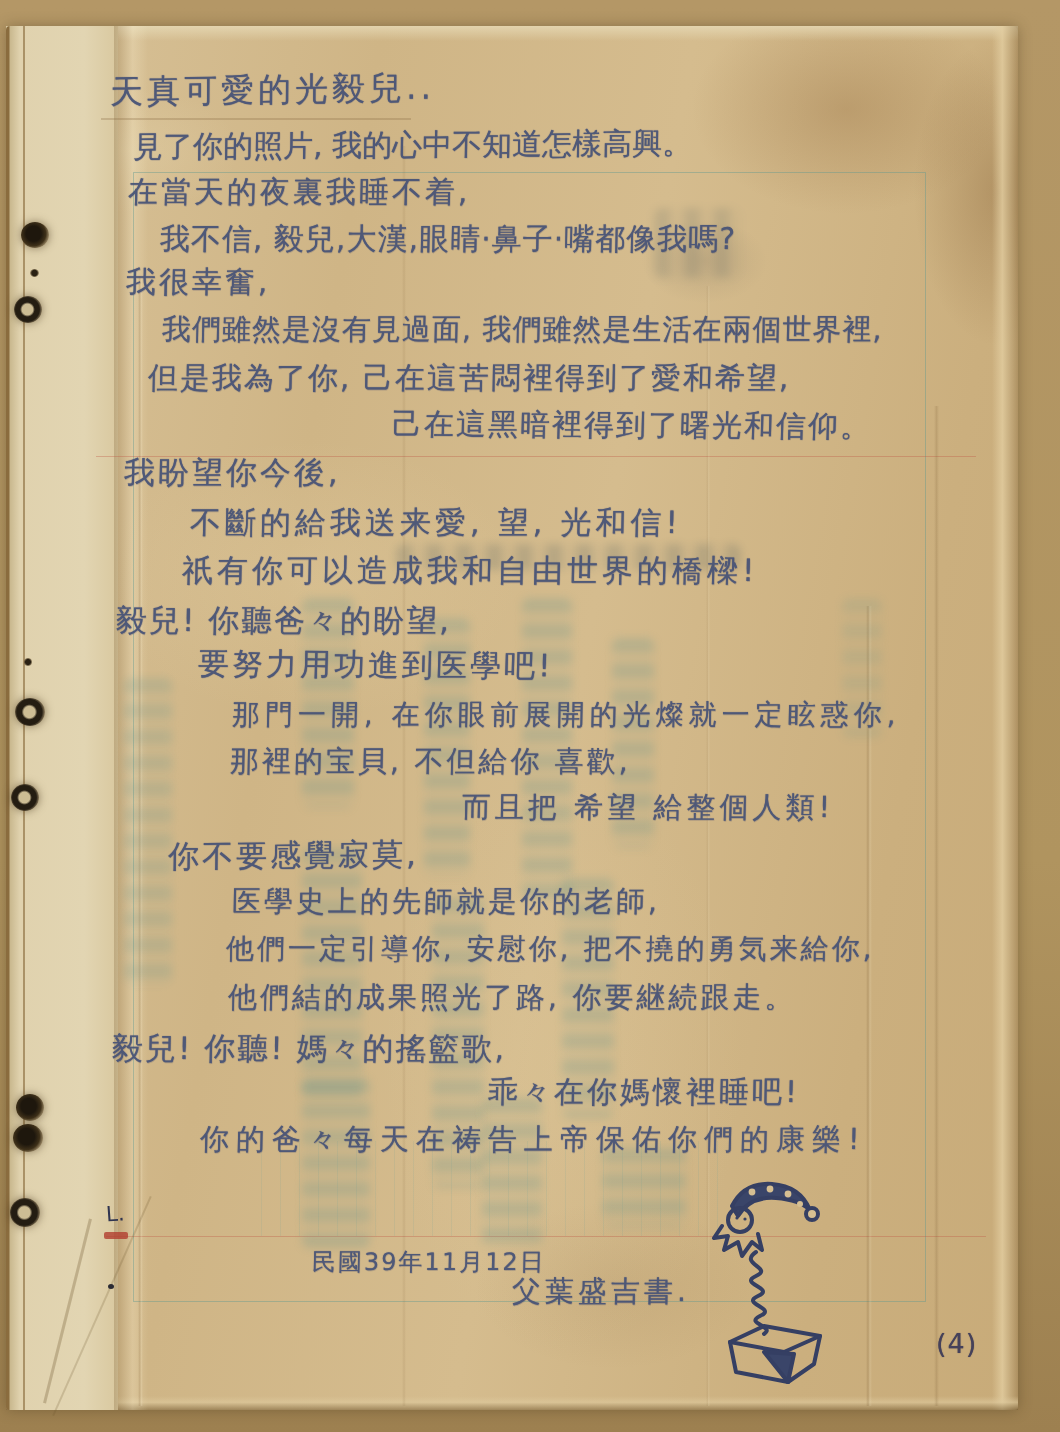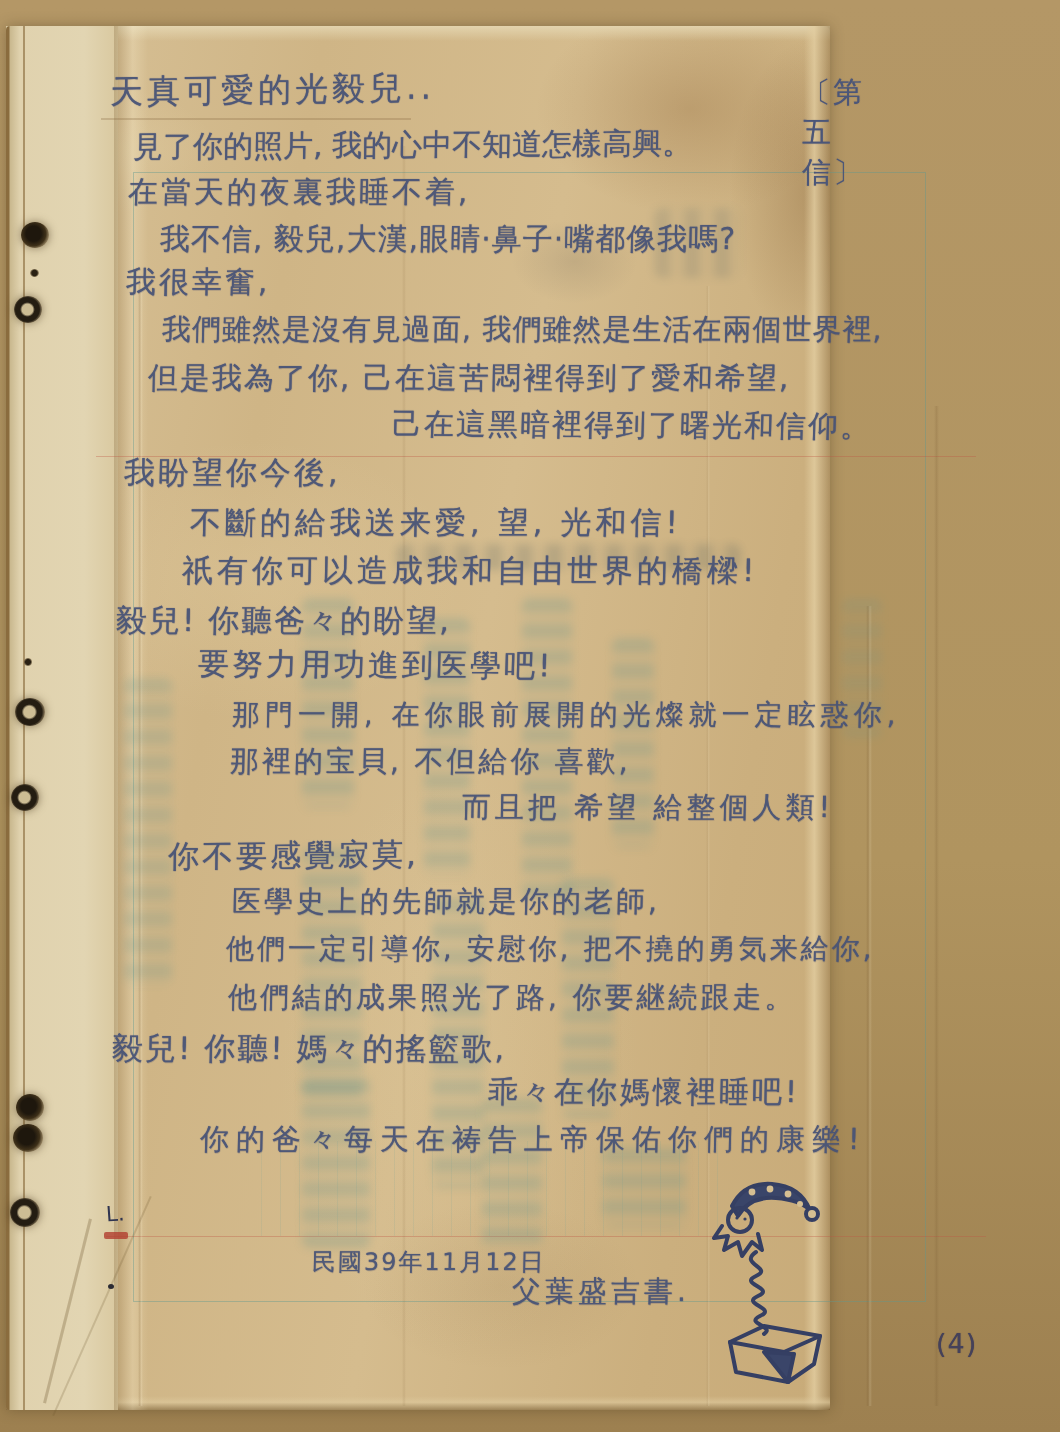--- a/index.html
+++ b/index.html
@@ -1,20 +1,20 @@
 <!DOCTYPE html>
 <html><head>
 <meta charset="utf-8">
 <style>
   html,body{margin:0;padding:0;background:#8d744c;}
   .scan{position:relative;width:1060px;height:1432px;overflow:hidden;
         background:linear-gradient(180deg,#b49766 0%,#b0945f 60%,#9d8050 100%);
         font-family:"DejaVu Sans",sans-serif;}
   
-  .sheet{position:absolute;left:6px;top:26px;width:824px;height:1384px;
+  .sheet{position:absolute;left:6px;top:26px;width:1012px;height:1384px;
          background:linear-gradient(100deg,#d8c298 0%,#cfb586 30%,#d5bc8e 55%,#cbaf7e 82%,#c8ab79 100%);
          border-radius:4px 6px 3px 3px;
          box-shadow:0 0 14px rgba(60,45,20,.35);}
   .sheet .mottle{position:absolute;inset:0;pointer-events:none;
     background:
       radial-gradient(220px 150px at 83% 6%, rgba(139,98,52,.30), transparent 70%),
       radial-gradient(120px 220px at 98% 12%, rgba(120,82,40,.30), transparent 70%),
       radial-gradient(90px 60px at 69% 17%, rgba(110,100,85,.18), transparent 70%),
       radial-gradient(300px 200px at 30% 40%, rgba(235,215,170,.25), transparent 70%),
       radial-gradient(260px 420px at 55% 75%, rgba(230,210,165,.20), transparent 70%),
@@ -139,21 +139,20 @@
         <div class="line" style="left: 226px; top: 856px; font-size: 29px; letter-spacing: 3px; transform: skewX(-1.2deg) rotate(0deg);">医學史上的先師就是你的老師,</div>
         <div class="line" style="left: 220px; top: 904px; font-size: 28px; letter-spacing: 3px; transform: skewX(-1.2deg) rotate(0deg);">他們一定引導你, 安慰你, 把不撓的勇気来給你,</div>
         <div class="line" style="left: 222px; top: 952px; font-size: 29px; letter-spacing: 3px; transform: skewX(-1.2deg) rotate(0deg);">他們結的成果照光了路,  你要継続跟走。</div>
         <div class="line" style="left: 106px; top: 1002px; font-size: 31px; letter-spacing: 2px; transform: skewX(-1.2deg) rotate(0deg);">毅兒!  你聽! 媽々的搖籃歌,</div>
         <div class="line" style="left: 482px; top: 1046px; font-size: 30px; letter-spacing: 3px; transform: skewX(-1.2deg) rotate(0deg);">乖々在你媽懷裡睡吧!</div>
         <div class="line" style="left: 194px; top: 1094px; font-size: 29px; letter-spacing: 7px; transform: skewX(-1.2deg) rotate(0deg);">你的爸々每天在祷告上帝保佑你們的康樂!</div>
         <div class="line" style="left: 306px; top: 1220px; font-size: 24px; letter-spacing: 2px; transform: skewX(-1.2deg) rotate(0deg);">民國39年11月12日</div>
         <div class="line" style="left: 506px; top: 1246px; font-size: 29px; letter-spacing: 4px; transform: skewX(-1.2deg) rotate(0deg);">父葉盛吉書.</div>
       </div>
 
-    <div class="tag">〔第五信〕</div>
     <div class="pagenum">(4)</div>
     <div class="lmark">L.</div>
     <div class="speck"></div>
 
     <svg class="doodle" width="150" height="215" viewBox="0 0 150 215">
       <g stroke="#353f63" stroke-width="4" fill="none" stroke-linecap="round" stroke-linejoin="round">
 
         <path d="M28,32 Q40,8 68,10 Q96,12 106,36 Q96,26 72,24 Q46,22 34,42 Z" fill="#3a4569"></path>
         <circle cx="108" cy="40" r="6" fill="#d6bf92"></circle>
 

